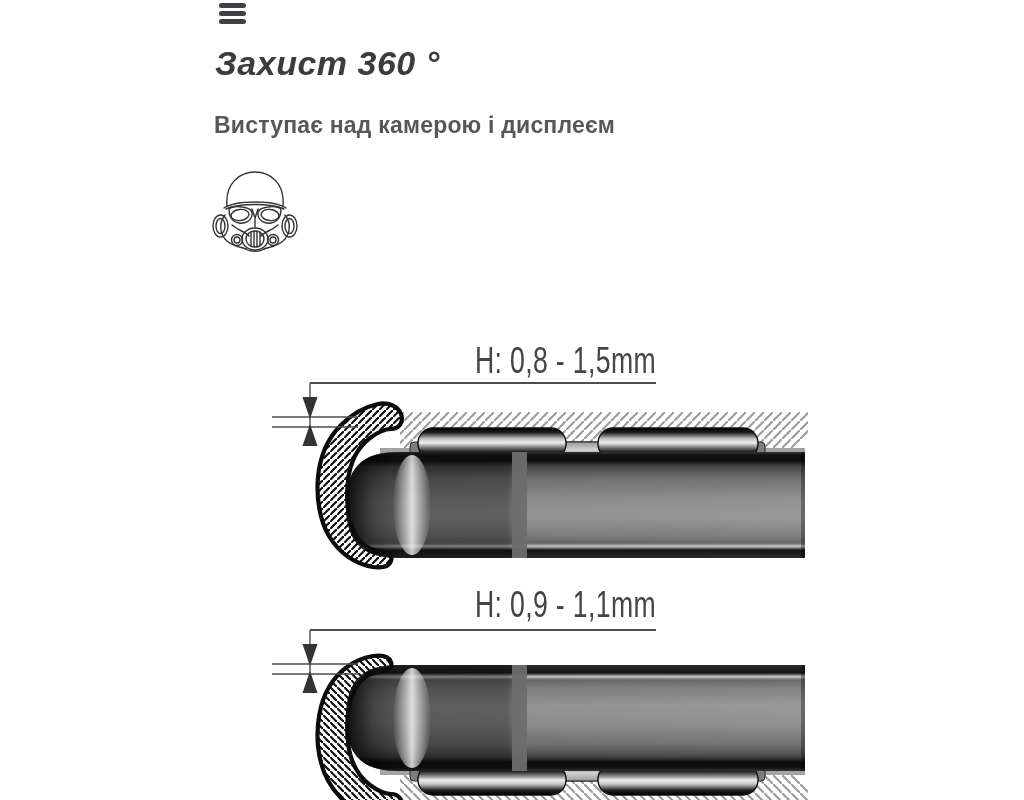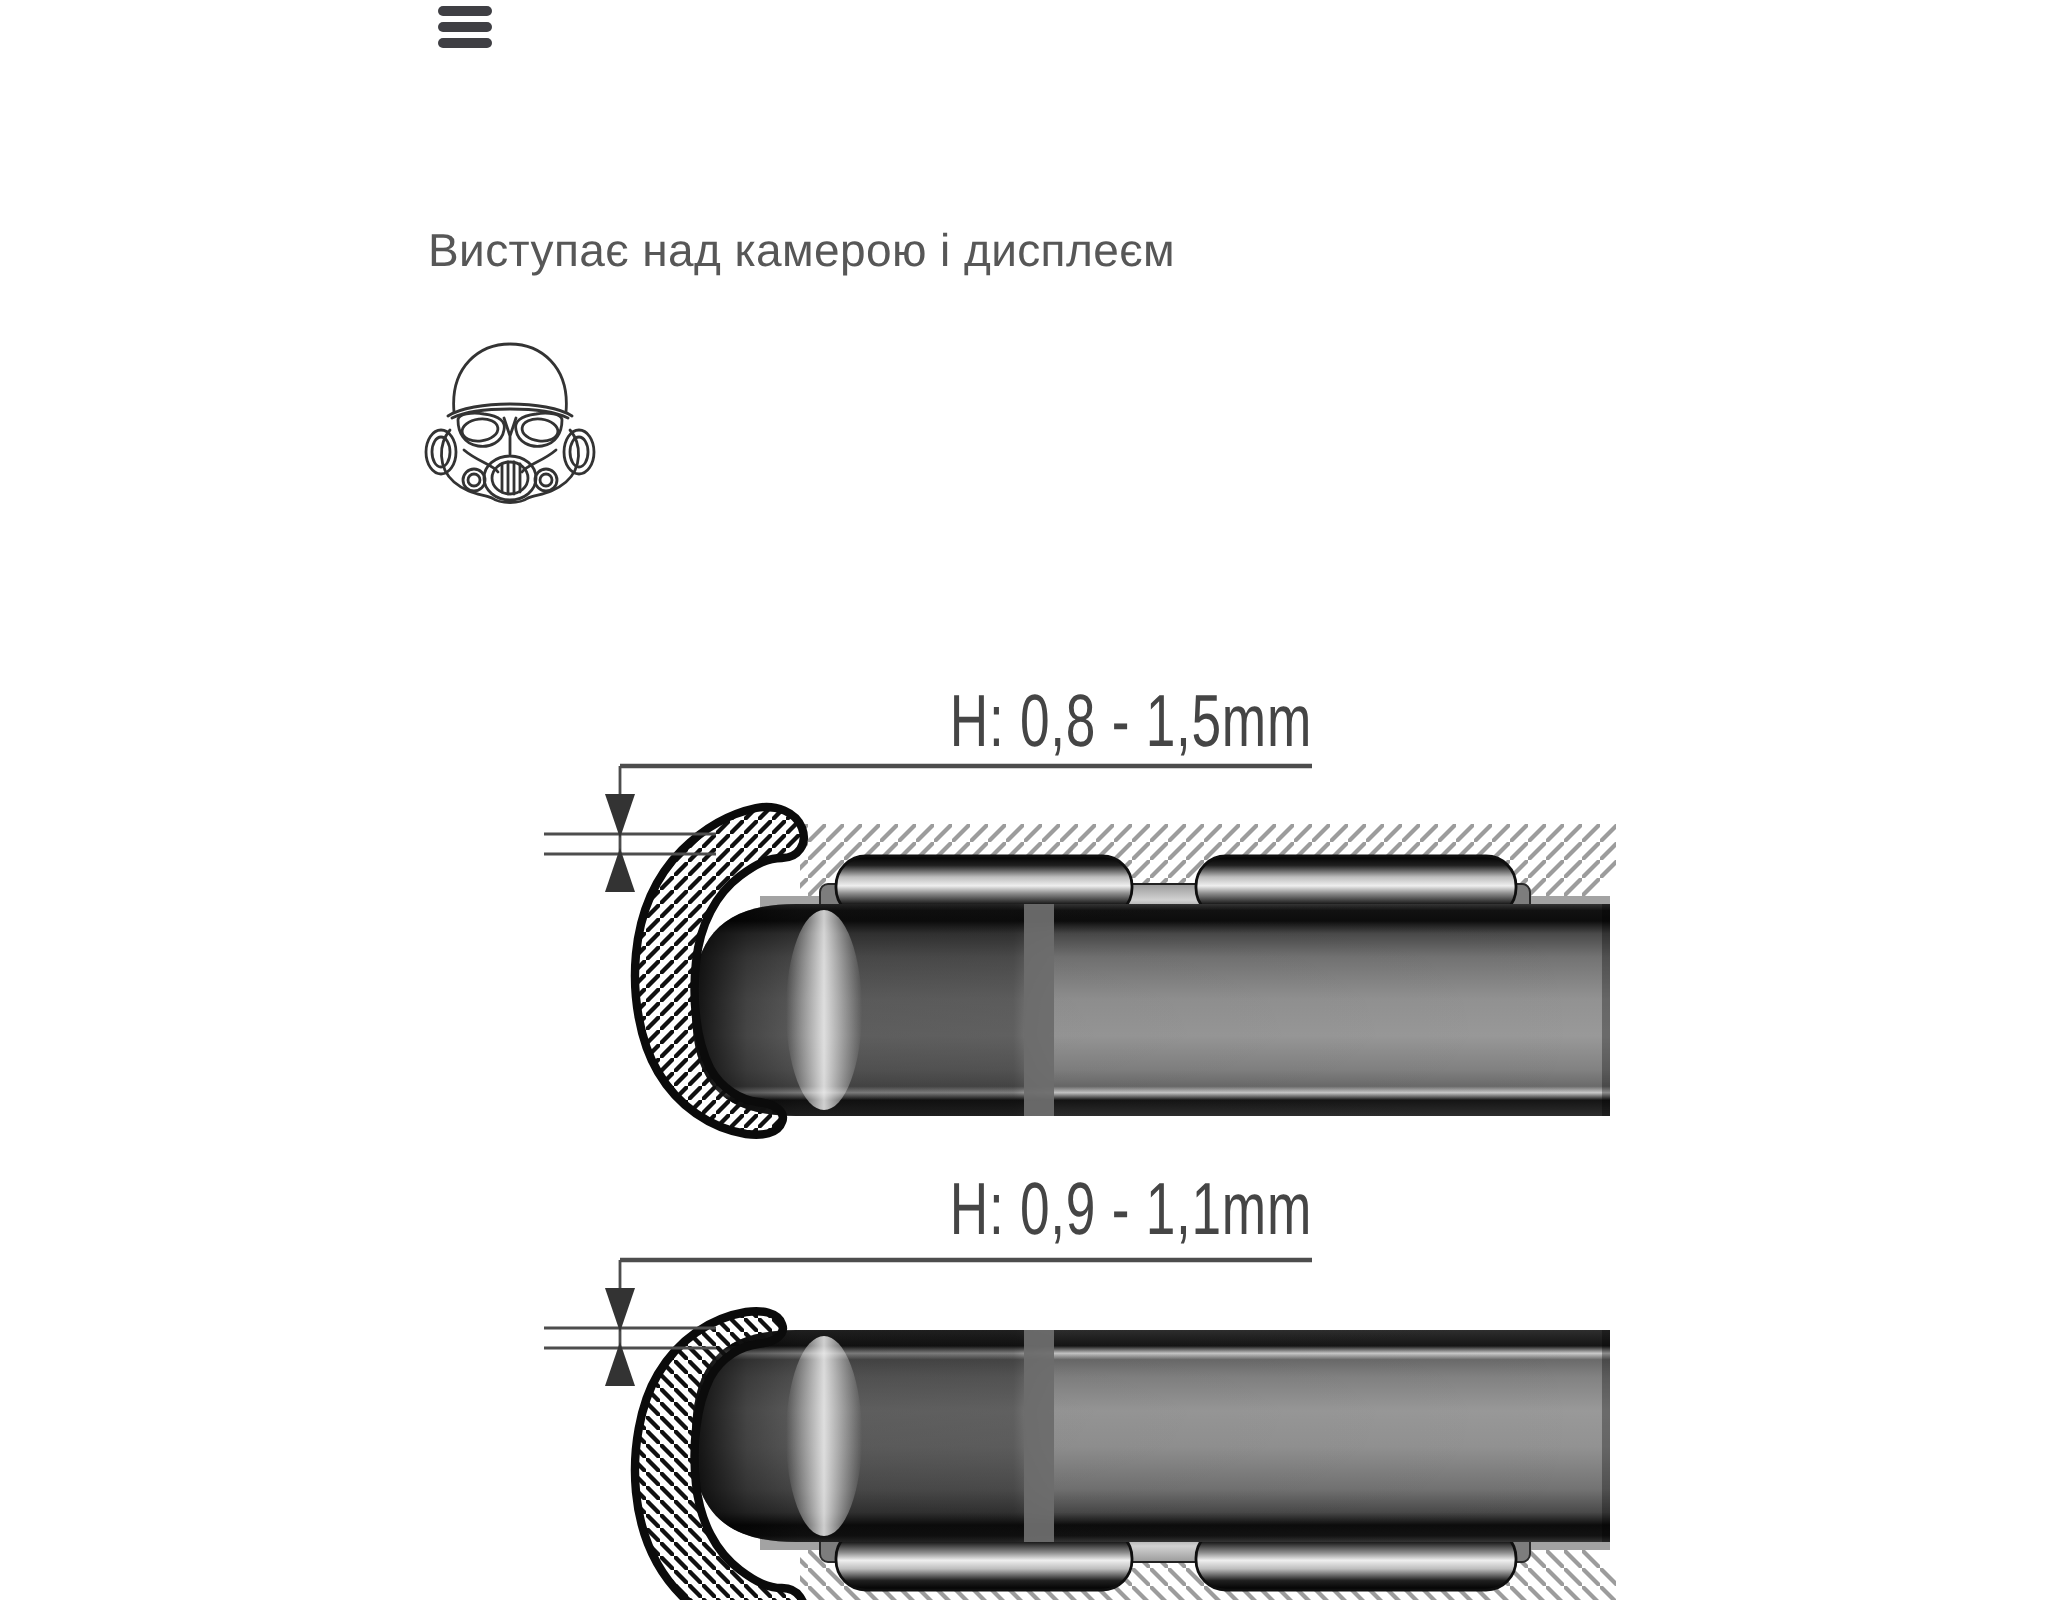--- a/index.html
+++ b/index.html
@@ -5,38 +5,39 @@
   html,body{margin:0;padding:0;background:#ffffff;}
   #page{position:relative;width:1024px;height:800px;background:#ffffff;overflow:hidden;
         font-family:"Liberation Sans",sans-serif;}
   
   #menu{position:absolute;left:219px;top:3px;width:27px;height:23px;cursor:pointer;}
   #menu .bar{width:27px;height:5px;background:#3f3f44;border-radius:2.5px;margin-bottom:3px;}
   
   #title{position:absolute;left:215px;top:44px;margin:0;
          font-size:34px;font-weight:800;font-style:italic;color:#3b3b41;letter-spacing:.5px;}
   #subtitle{position:absolute;left:214px;top:112px;margin:0;
-            font-size:23px;font-weight:400;color:#575757;letter-spacing:.2px;text-align:right;}
+            font-size:23px;font-weight:700;color:#575757;letter-spacing:.2px;text-align:right;}
   
   #logo{position:absolute;left:212px;top:165px;}
   
   #diagram{position:absolute;left:260px;top:340px;}
   .dim-label{font-family:"Liberation Sans",sans-serif;font-size:37px;fill:#454545;letter-spacing:.5px;}
 </style>
 </head>
 <body>
 
 <div id="page">
 
   <div id="menu">
     <div class="bar"></div>
     <div class="bar"></div>
     <div class="bar"></div>
   </div>
 
+  <h1 id="title">Захист 360 °</h1>
   <p id="subtitle">Виступає над камерою і дисплеєм</p>
 
   <svg id="logo" width="86" height="88" viewBox="0 0 86 88" fill="none" stroke="#333333" stroke-width="1.4" stroke-linecap="round" stroke-linejoin="round">
     <path d="M15,41 C13,18 28,7 43,7 C58,7 73,18 71,41"></path>
     <path d="M12,43 C24,35 62,35 74,43"></path>
     <path d="M14,44 C26,38 60,38 72,44"></path>
     <path d="M17,45 C17,42 24,41 30,42 C38,43 41,46 40,50 C39,56 33,59 27,58 C20,57 17,51 17,45 Z"></path>
     <ellipse cx="28" cy="50" rx="9" ry="5.5" transform="rotate(-7 28 50)"></ellipse>
     <path d="M69,45 C69,42 62,41 56,42 C48,43 45,46 46,50 C47,56 53,59 59,58 C66,57 69,51 69,45 Z"></path>
     <ellipse cx="58" cy="50" rx="9" ry="5.5" transform="rotate(7 58 50)"></ellipse>

